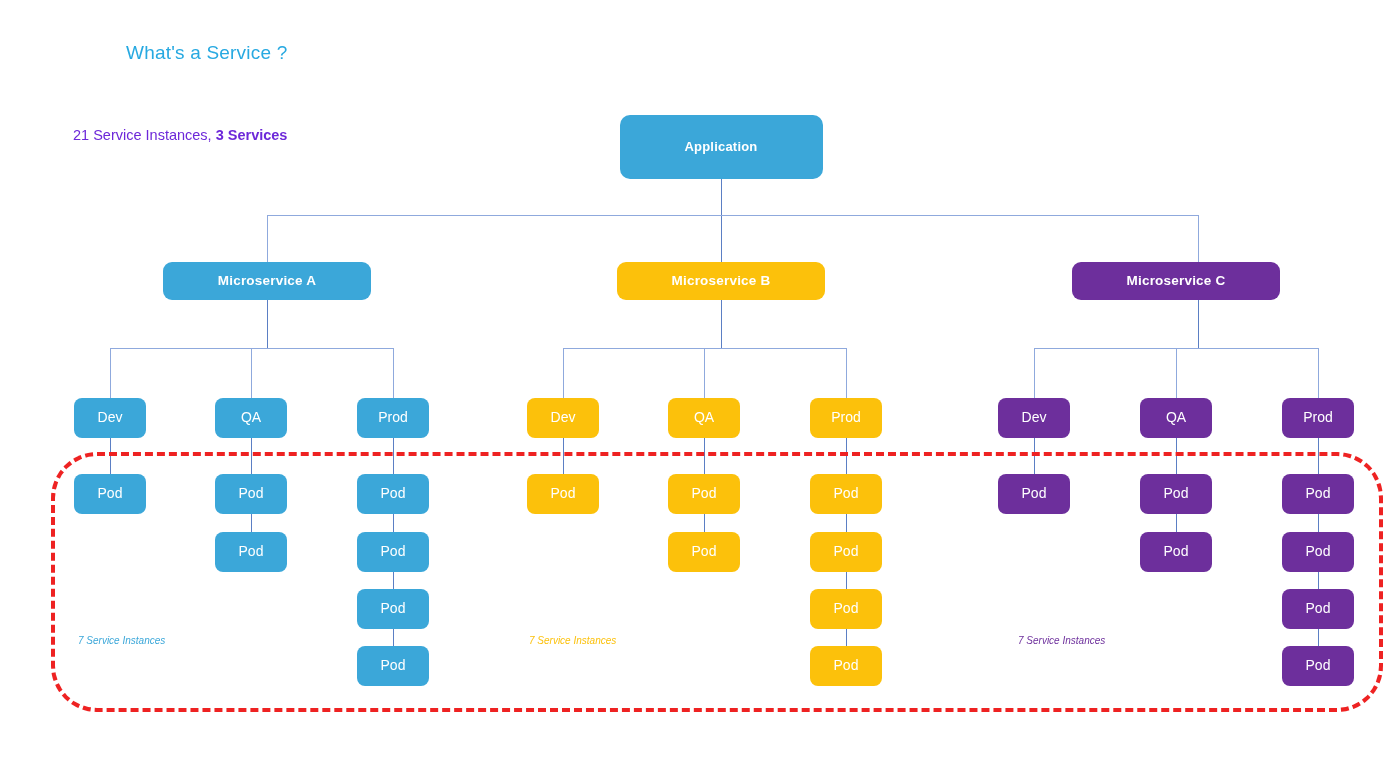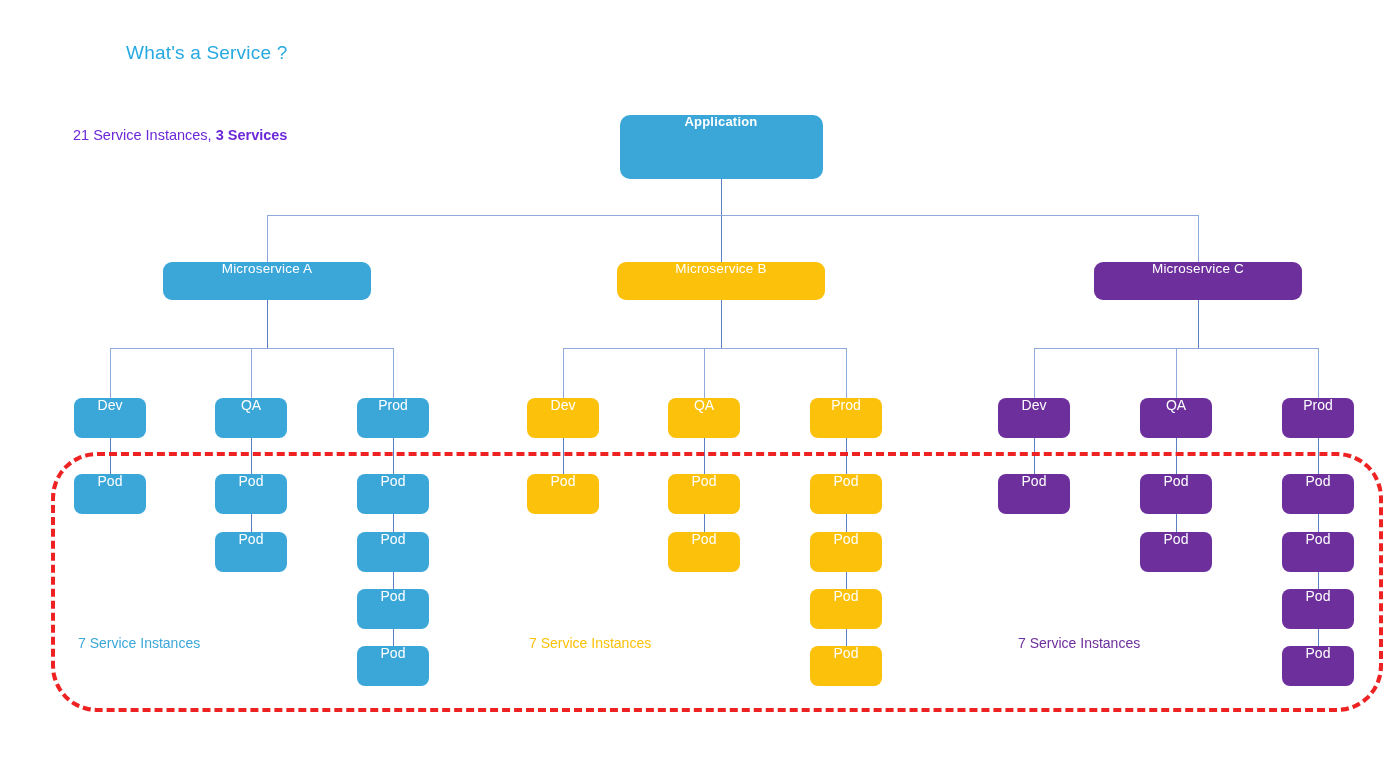--- a/index.html
+++ b/index.html
@@ -35,58 +35,60 @@
     left: 50px;
     top: 127px;
     font-size: 14.5px;
     color: #6d28d9;
     white-space: nowrap;
   }
   .summary .strong { font-weight: bold; }
 
   .instances-label {
     position: absolute;
-    font-size: 14px;
+    font-size: 10px;
     white-space: nowrap;
+    font-style: italic;
   }
 
   
   .line-v {
     position: absolute;
     width: 1px;
     background: #5b7fc4;
   }
   .line-h {
     position: absolute;
     height: 1px;
     background: #8fa9dd;
   }
   .line-v.soft { background: #8fa9dd; }
 
   
   .node {
     position: absolute;
     display: flex;
+    align-items: center;
     justify-content: center;
     color: #ffffff;
     box-sizing: border-box;
     text-align: center;
     line-height: 1.1;
     user-select: none;
   }
   .node.app {
     border-radius: 10px;
     font-size: 13px;
     font-weight: bold;
     letter-spacing: 0.2px;
   }
   .node.micro {
     border-radius: 9px;
     font-size: 13.5px;
-    font-weight: normal;
+    font-weight: bold;
     letter-spacing: 0.2px;
   }
   .node.env, .node.pod {
     border-radius: 8px;
     font-size: 14px;
   }
 
   
   .highlight {
     position: absolute;
@@ -204,21 +206,21 @@
       <div class="line-v" style="left: 823px; top: 572px; height: 17px;"></div>
       <div class="node pod" style="left: 787px; top: 589px; width: 72px; height: 40px; background: rgb(252, 193, 11);">
         <span>Pod</span>
       </div>
       <div class="line-v" style="left: 823px; top: 629px; height: 17px;"></div>
       <div class="node pod" style="left: 787px; top: 646px; width: 72px; height: 40px; background: rgb(252, 193, 11);">
         <span>Pod</span>
       </div>
       <div class="instances-label" style="left: 506px; top: 635px; color: rgb(252, 193, 11);">7 Service Instances</div>
       <div class="line-v soft" style="left: 1175px; top: 215px; height: 47px;"></div>
-      <div class="node micro" style="left: 1071px; top: 262px; width: 208px; height: 38px; background: rgb(109, 47, 156);">
+      <div class="node micro" style="left: 1049px; top: 262px; width: 208px; height: 38px; background: rgb(109, 47, 156);">
         <span>Microservice C</span>
       </div>
       <div class="line-v" style="left: 1175px; top: 300px; height: 48px;"></div>
       <div class="line-h" style="left: 1011px; top: 348px; width: 284px;"></div>
       <div class="line-v soft" style="left: 1011px; top: 348px; height: 50px;"></div>
       <div class="node env" style="left: 975px; top: 398px; width: 72px; height: 40px; background: rgb(109, 47, 156);">
         <span>Dev</span>
       </div>
       <div class="line-v" style="left: 1011px; top: 438px; height: 36px;"></div>
       <div class="node pod" style="left: 975px; top: 474px; width: 72px; height: 40px; background: rgb(109, 47, 156);">

